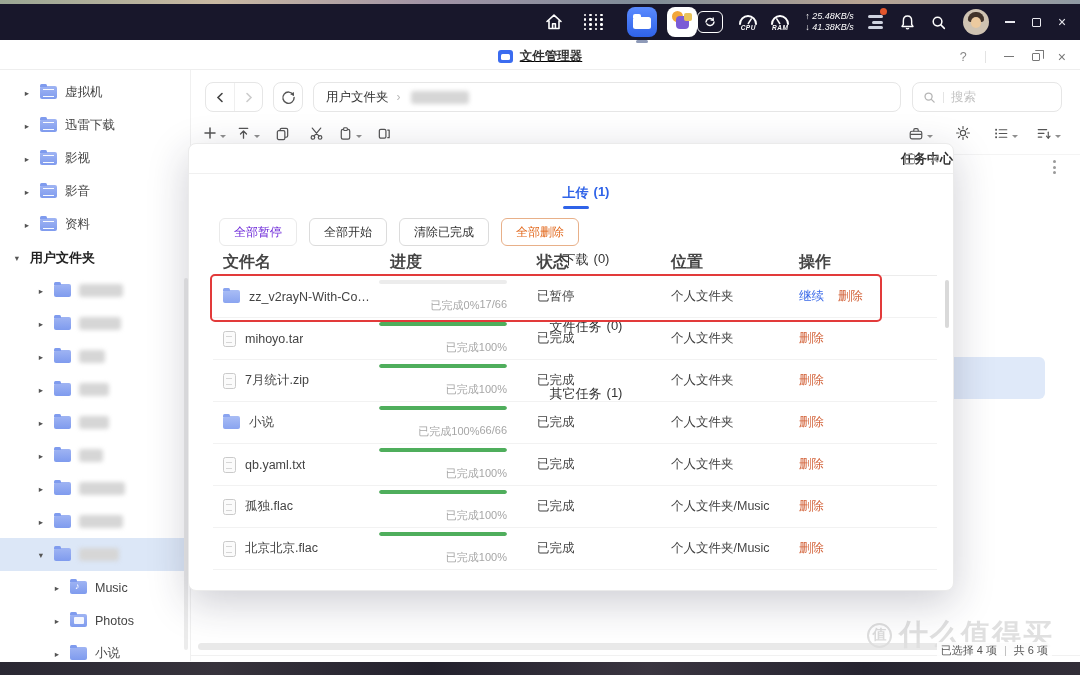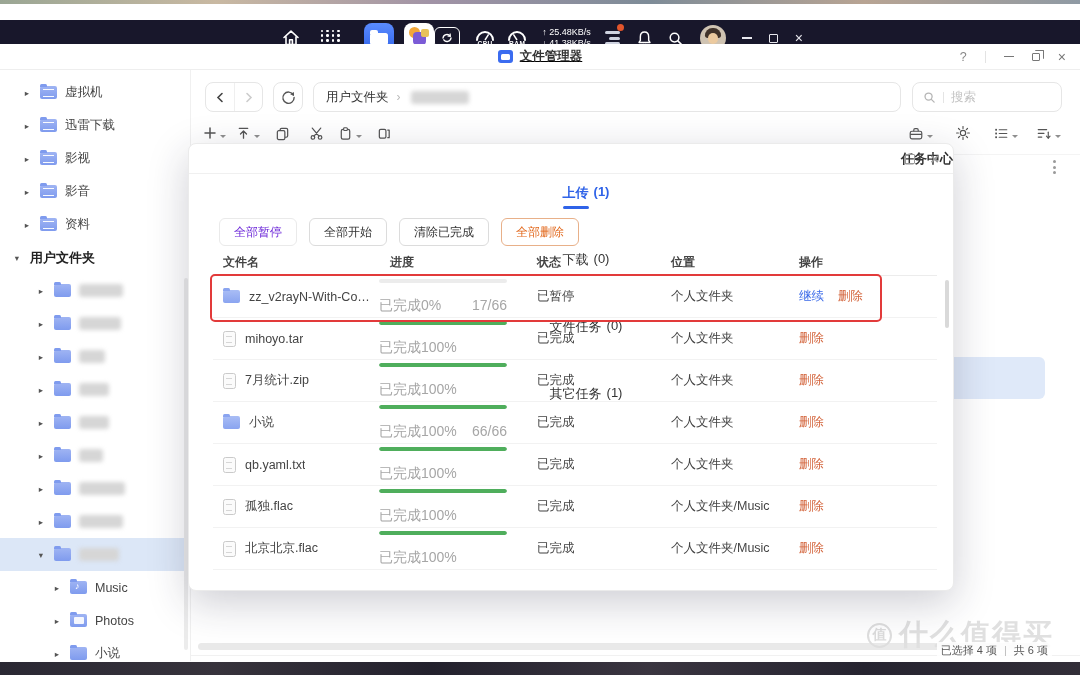--- a/index.html
+++ b/index.html
@@ -7,23 +7,23 @@
     font-family:"Liberation Sans","DejaVu Sans",sans-serif; }
   .screen { position:relative; width:1080px; height:675px; background:#fff; }
 
   
   .wp-top { position:absolute; left:0; top:0; width:100%; height:4px;
     background:linear-gradient(90deg,#9aa694,#c9b9a2,#a193a6,#7e8c98,#b8a493,#8f9aa4); }
   .wp-bottom { position:absolute; left:0; top:662px; width:100%; height:13px;
     background:linear-gradient(90deg,#2a2833,#37333c,#23212d,#3a3540,#262430,#322e38); }
 
   
-  .topbar { position:absolute; left:0; top:20px; width:100%; height:36px;
-    background:#18172b; display:flex; align-items:center; justify-content:center;
-    padding:0 14px; color:#fff; }
+  .topbar { position:absolute; left:0; top:4px; width:100%; height:36px;
+    background:#18172b; display:flex; align-items:center; justify-content:flex-end;
+    padding:0 14px; color:#fff;font-style:italic; }
   .tb-left, .tb-right { display:flex; align-items:center; }
   .tb-icon { width:28px; height:28px; display:flex; align-items:center; justify-content:center; }
   .dots-grid { display:grid; grid-template-columns:repeat(4,3px); grid-gap:2.4px; margin-left:16px; }
   .dots-grid i { width:2.4px; height:2.4px; border-radius:50%; background:#fff; }
   .app-dock { display:flex; align-items:center; gap:10px; margin-left:24px; }
   .app-ic { width:30px; height:30px; border-radius:8px; position:relative;
     display:flex; align-items:center; justify-content:center; }
   .app-files { background:linear-gradient(180deg,#5a8bff,#2f62e8); }
   .app-files .f-tab { position:absolute; left:6px; top:7px; width:8px; height:4px;
     border-radius:2px 2px 0 0; background:#fff; }
@@ -169,21 +169,21 @@
   .tab.active { color:#2f63e8; font-weight:700; }
   .tab.active .ul { background:#2f63e8; }
 
   .dlg-btns { display:flex; gap:12px; padding-left:30px; height:40px; align-items:center; }
   .dbtn { height:28px; padding:0 14px; border:1px solid #dcdcdc; border-radius:6px; background:#fff;
     font-size:12px; color:#333; display:flex; align-items:center; cursor:pointer; white-space:nowrap; }
   .dbtn.disabled { color:#6d28d9; border-color:#eaeaea; }
   .dbtn.danger { color:#e2681c; border-color:#e8b089; }
 
   .task-table { position:absolute; left:24px; right:16px; top:106px; }
-  .thead { display:flex; height:26px; align-items:center; font-size:12px; font-weight:700;
+  .thead { display:flex; height:26px; align-items:center; font-size:16px; font-weight:700;
     color:#444; border-bottom:1px solid #ececec; }
   .col0 { width:166px; padding-left:10px; }
   .col1 { width:148px; padding-left:11px; }
   .col2 { width:128px; padding-left:10px; }
   .col3 { width:138px; padding-left:16px; }
   .col4 { flex:1; padding-left:6px; }
   .task-row { display:flex; height:42px; align-items:center; font-size:12.5px; color:#444;
     border-bottom:1px solid #f2f2f2; }
   .c0 { width:166px; display:flex; align-items:center; padding-left:10px; }
   .row-icon { flex:none; margin-right:9px; }
@@ -192,21 +192,21 @@
   .row-icon.folder::before { content:""; position:absolute; top:-2.5px; left:0; width:7px; height:3px;
     border-radius:1.5px 1.5px 0 0; background:#8aa4f0; }
   .row-icon.file { width:13px; height:16px; border:1.3px solid #cacaca; border-radius:2.5px;
     background:#fbfbfb; position:relative; }
   .row-icon.file::after { content:""; position:absolute; left:2px; top:4px; width:6px; height:5px;
     border-top:1.2px solid #d6d6d6; border-bottom:1.2px solid #d6d6d6; }
   .row-name { white-space:nowrap; overflow:hidden; text-overflow:ellipsis; max-width:122px; }
   .c1 { width:148px; }
   .bar { width:128px; height:4px; background:#ececec; border-radius:2px; overflow:hidden; }
   .bar i { display:block; height:100%; width:0; background:#4fae5c; border-radius:2px; }
-  .bar-meta { width:128px; display:flex; justify-content:space-between; font-size:14px;
+  .bar-meta { width:128px; display:flex; justify-content:flex-end; font-size:11px;
     color:#a6a6a6; margin-top:14px; }
   .c2 { width:128px; padding-left:10px; }
   .c3 { width:138px; padding-left:16px; }
   .c4 { flex:1; padding-left:6px; display:flex; gap:14px; }
   .act-link { font-size:12.5px; cursor:pointer; }
   .act-link.primary { color:#3b6ae8; }
   .act-link.danger { color:#d4663e; }
   .annotation { position:absolute; left:21px; top:130px; width:672px; height:48px;
     border:2.5px solid #e23a3a; border-radius:5px; z-index:5; pointer-events:none; }
   .dlg-scroll { position:absolute; right:4px; top:136px; width:4px; height:48px;

